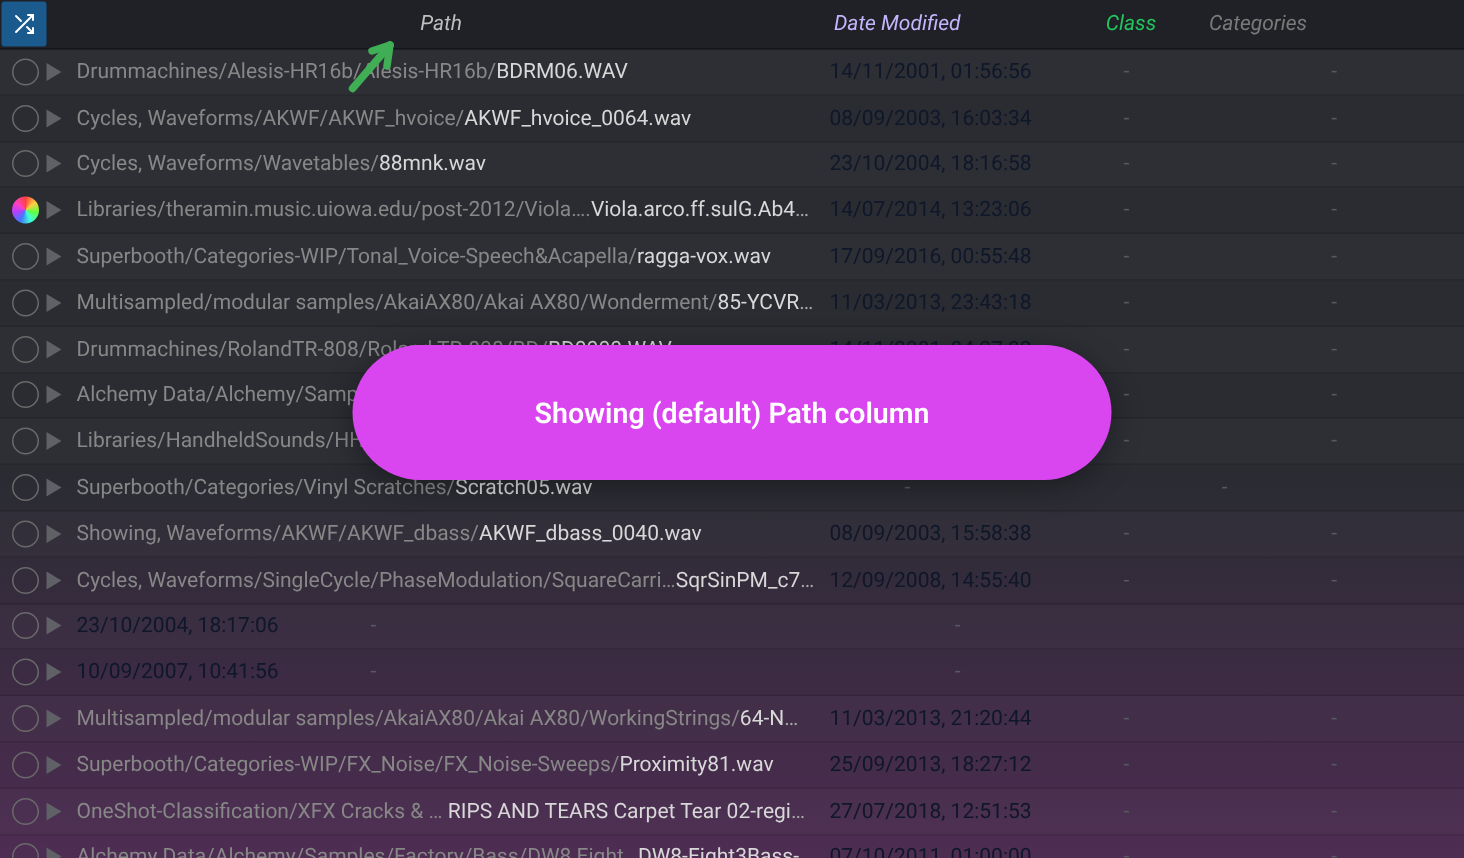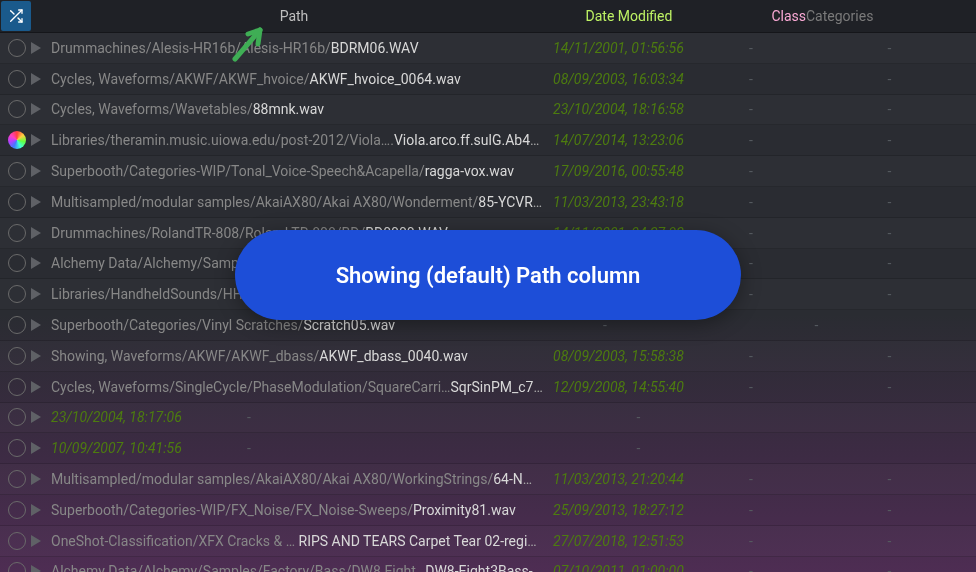--- a/index.html
+++ b/index.html
@@ -4,29 +4,29 @@
 <style>
 *{margin:0;padding:0;box-sizing:border-box}
 body{
   width:976px;height:572px;
   background:linear-gradient(180deg,#2a2c32 0%,#2a2c32 55%,#3d2b44 80%,#4e2d53 100%);
   font-family:-apple-system,"Segoe UI",Roboto,sans-serif;
   font-size:14px;color:#a8a8a8;overflow:hidden;position:relative
 }
 .header{
   display:flex;align-items:center;height:33px;
-  background:#1f2126;border-bottom:1px solid #15161a;
+  background:#1f2126;border-bottom:1px solid #15161a;font-style:italic;
 }
 .shuffle-btn{
   width:30px;height:30px;display:flex;align-items:center;justify-content:center;
   background:#1a5a8c;color:#fff;margin:1px;border-radius:2px;
 }
 .col-path{flex:0 0 524px;text-align:center;padding:0 8px;cursor:pointer;color:#bfbfbf}
-.col-date{flex:0 0 146px;text-align:center;cursor:pointer;color:#bef264}
-.col-class{flex:0 0 104px;text-align:right;cursor:pointer;color:#f9a8d4}
+.col-date{flex:0 0 146px;cursor:pointer;color:#c4b5fd}
+.col-class{flex:0 0 104px;text-align:center;cursor:pointer;color:#22c55e}
 .col-cat{flex:1;text-align:left;cursor:pointer;color:#7a7a7a}
 .rows{width:100%}
 .row{
   display:flex;align-items:center;height:30.8px;
   border-bottom:1px solid rgba(0,0,0,.15);
 }
 .row:nth-child(odd){background:rgba(255,255,255,0.015)}
 .pick{
   width:18px;height:18px;margin:0 5px 0 8px;border:1.5px solid #6a6a6a;border-radius:50%;
   flex-shrink:0;
@@ -39,32 +39,32 @@
   width:0;height:0;border-left:10px solid #5f6166;border-top:6px solid transparent;
   border-bottom:6px solid transparent;margin-right:10px;flex-shrink:0;
 }
 .path{
   flex:0 0 502px;white-space:nowrap;overflow:hidden;text-overflow:ellipsis;
   padding-right:10px;
 }
 .dir{color:#878787}
 .file{color:#d8d8d8}
 .date{
-  flex:0 0 146px;color:#4d7c0f;white-space:nowrap;overflow:hidden;font-style:italic;
+  flex:0 0 146px;color:#0f172a;white-space:nowrap;overflow:hidden;
 }
 .class,.cat{color:#565b60;text-align:center}
 .class{flex:0 0 104px}
 .cat{flex:1}
 .arrow{
   position:absolute;left:230px;top:24px;width:40px;height:40px;pointer-events:none;
 }
 .callout{
   position:absolute;left:235px;top:230px;width:506px;height:90px;
-  background:#1d4ed8;border-radius:45px;display:flex;align-items:center;justify-content:center;
-  color:#fff;font-size:22px;font-weight:600;box-shadow:0 4px 20px rgba(0,0,0,.35);
+  background:#d946ef;border-radius:45px;display:flex;align-items:center;justify-content:center;
+  color:#fff;font-size:19px;font-weight:600;box-shadow:0 4px 20px rgba(0,0,0,.35);
 }
 </style>
 </head>
 <body>
 
 <div class="header">
   <div class="shuffle-btn">
     <svg width="16" height="16" viewBox="0 0 24 24" fill="none" stroke="#fff" stroke-width="2" stroke-linecap="round" stroke-linejoin="round">
         <polyline points="16 3 21 3 21 8"></polyline>
         <line x1="4" y1="20" x2="21" y2="3"></line>

